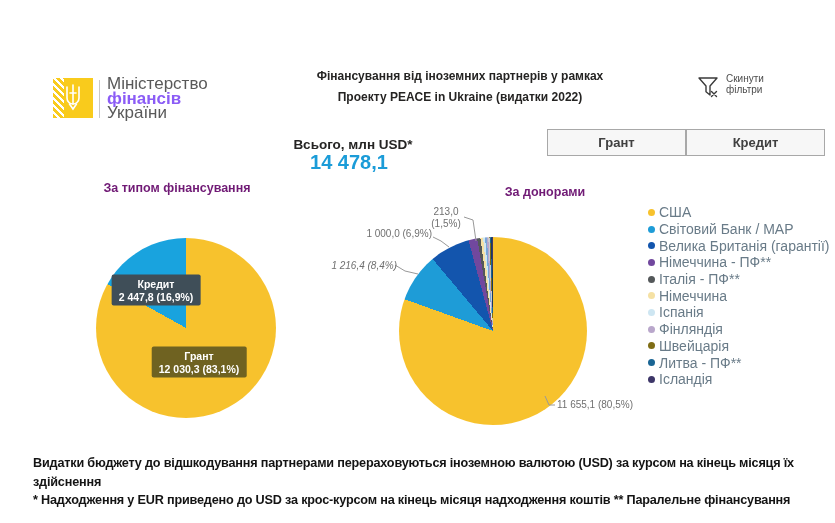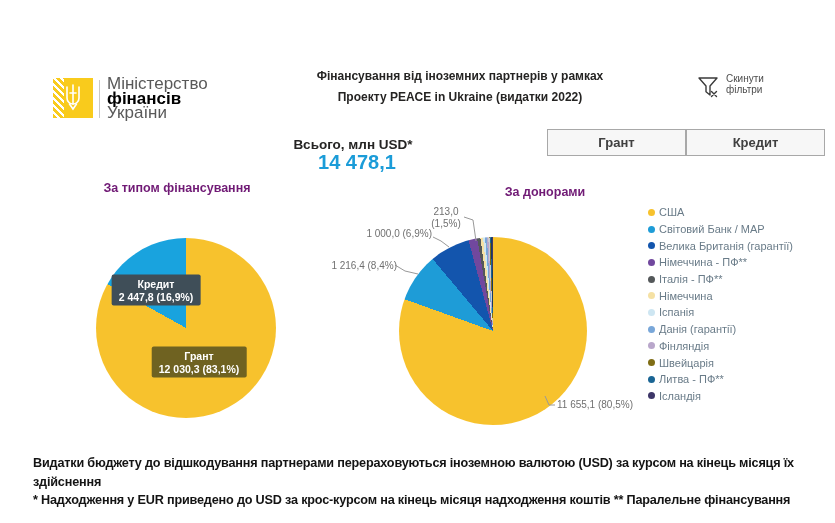--- a/index.html
+++ b/index.html
@@ -5,50 +5,50 @@
   html,body{margin:0;padding:0;}
   body{width:835px;height:523px;background:#fff;font-family:"Liberation Sans",sans-serif;position:relative;overflow:hidden;}
   .abs{position:absolute;}
 
   
   .logo-square{left:53px;top:78px;width:40px;height:40px;background:#F9CB1C;}
   .logo-hatch{position:absolute;left:0;top:0;width:11px;height:40px;
     background:repeating-linear-gradient(45deg,transparent 0 3.2px,#fff 3.2px 5px);}
   .logo-divider{left:99px;top:80px;width:1px;height:38px;background:#C9C9C9;}
   .logo-text{left:107px;top:77px;font-size:17px;line-height:14.5px;color:#595959;}
-  .logo-text b{color:#000000;margin-top:24px;}
+  .logo-text b{color:#8b5cf6;margin-top:24px;}
   .page-title{left:250px;top:66px;width:420px;text-align:center;font-size:12px;line-height:21px;font-weight:bold;color:#252423;}
   .reset{left:697px;top:73px;width:110px;height:30px;cursor:pointer;}
   .reset svg{position:absolute;left:0;top:2px;}
   .reset-label{position:absolute;left:29px;top:1px;font-size:10px;line-height:10.5px;color:#4d4d4d;}
 
   
   .total-label{left:288px;top:137px;width:130px;text-align:center;font-size:13.5px;font-weight:bold;color:#252423;}
-  .total-value{left:292px;top:151px;width:130px;text-align:center;font-size:20px;font-weight:bold;color:#1B9CD8;}
+  .total-value{left:284px;top:151px;width:130px;text-align:center;font-size:20px;font-weight:bold;color:#1B9CD8;}
   .btn{top:129px;width:139px;height:27px;background:#F7F7F7;border:1px solid #A8A8A8;
     font-family:"Liberation Sans",sans-serif;font-size:13px;font-weight:bold;color:#404040;
     display:flex;align-items:center;justify-content:center;cursor:pointer;box-sizing:border-box;}
   .btn-grant{left:547px;}
   .btn-credit{left:686px;}
 
   
   .chart-title{font-size:12.5px;font-weight:bold;color:#701a75;text-align:center;}
   .pie{border-radius:50%;}
   .pie1{left:96px;top:238px;width:180px;height:180px;}
   .pie2{left:399px;top:237px;width:188px;height:188px;}
   .slice-box{transform:translate(-50%,-50%);color:#fff;text-align:center;font-weight:bold;
     font-size:10.5px;line-height:12.5px;padding:3px 7px;border-radius:2px;white-space:nowrap;}
   .callout{font-size:10px;color:#707070;white-space:nowrap;}
   .leader-lines{left:335px;top:195px;pointer-events:none;}
 
   
   .legend{left:648px;top:204px;width:182px;list-style:none;margin:0;padding:0;}
   .legend li{height:16.7px;display:flex;align-items:center;cursor:pointer;}
   .legend .dot{width:7px;height:7px;border-radius:50%;margin-right:4px;flex:0 0 auto;}
-  .legend .lg-label{font-size:11px;color:#697B88;white-space:nowrap;}
+  .legend .lg-label{font-size:14px;color:#697B88;white-space:nowrap;}
 
   
   .footnotes{left:33px;top:454px;width:800px;font-size:13.2px;line-height:18.5px;font-weight:bold;color:#141414;
     transform:scaleX(.96);transform-origin:left top;letter-spacing:-0.2px;}
 </style>
 </head>
 <body>
 
 <div class="abs logo-square">
   <div class="logo-hatch"></div>
@@ -106,21 +106,21 @@
 <div class="abs pie pie2" style="background: conic-gradient(rgb(247, 194, 45) 0%, rgb(247, 194, 45) 80.5%, rgb(30, 156, 215) 80.5%, rgb(30, 156, 215) 88.9%, rgb(19, 85, 173) 88.9%, rgb(19, 85, 173) 95.8%, rgb(113, 72, 158) 95.8%, rgb(113, 72, 158) 97.3%, rgb(84, 88, 90) 97.3%, rgb(84, 88, 90) 97.85%, rgb(245, 225, 164) 97.85%, rgb(245, 225, 164) 98.3%, rgb(206, 230, 242) 98.3%, rgb(206, 230, 242) 98.65%, rgb(121, 167, 217) 98.65%, rgb(121, 167, 217) 98.95%, rgb(185, 167, 203) 98.95%, rgb(185, 167, 203) 99.2%, rgb(201, 204, 206) 99.2%, rgb(201, 204, 206) 99.4%, rgb(127, 109, 21) 99.4%, rgb(127, 109, 21) 99.55%, rgb(26, 101, 148) 99.55%, rgb(26, 101, 148) 99.67%, rgb(23, 58, 99) 99.67%, rgb(23, 58, 99) 99.87%, rgb(61, 54, 104) 99.87%, rgb(61, 54, 104) 100%);"></div>
 
 <svg class="abs leader-lines" width="340" height="240">
   <g stroke="#999" stroke-width="1" fill="none">
     <polyline points="60,70 70,76 83,79"></polyline>
     <polyline points="98,42 106,46 114,52"></polyline>
     <polyline points="129,22 138,25 141,46"></polyline>
     <polyline points="210,201 214,210 220,210"></polyline>
   </g>
 </svg>
-<div class="abs callout" style="left:327px;top:260px;width:70px;text-align:right;">1 216,4 (8,4%)</div>
+<div class="abs callout" style="left:327px;top:260px;width:70px;text-align:right;font-style:italic;">1 216,4 (8,4%)</div>
 <div class="abs callout" style="left:360px;top:228px;width:72px;text-align:right;">1 000,0 (6,9%)</div>
 <div class="abs callout" style="left:446px;top:206px;transform:translateX(-50%);text-align:center;line-height:12px;">
   <div>213,0</div>
   <div>(1,5%)</div>
 </div>
 <div class="abs callout" style="left:557px;top:399px;">11 655,1 (80,5%)</div>
 
 <ul class="abs legend" id="donor-legend">
     <li>
       <span class="dot" style="background: rgb(247, 194, 45);"></span>
@@ -144,24 +144,20 @@
     </li>
     <li>
       <span class="dot" style="background: rgb(245, 225, 164);"></span>
       <span class="lg-label">Німеччина</span>
     </li>
     <li>
       <span class="dot" style="background: rgb(206, 230, 242);"></span>
       <span class="lg-label">Іспанія</span>
     </li>
     <li>
-      <span class="dot" style="background: rgb(121, 167, 217);"></span>
-      <span class="lg-label">Данія (гарантії)</span>
-    </li>
-    <li>
       <span class="dot" style="background: rgb(185, 167, 203);"></span>
       <span class="lg-label">Фінляндія</span>
     </li>
     <li>
       <span class="dot" style="background: rgb(127, 109, 21);"></span>
       <span class="lg-label">Швейцарія</span>
     </li>
     <li>
       <span class="dot" style="background: rgb(26, 101, 148);"></span>
       <span class="lg-label">Литва - ПФ**</span>

